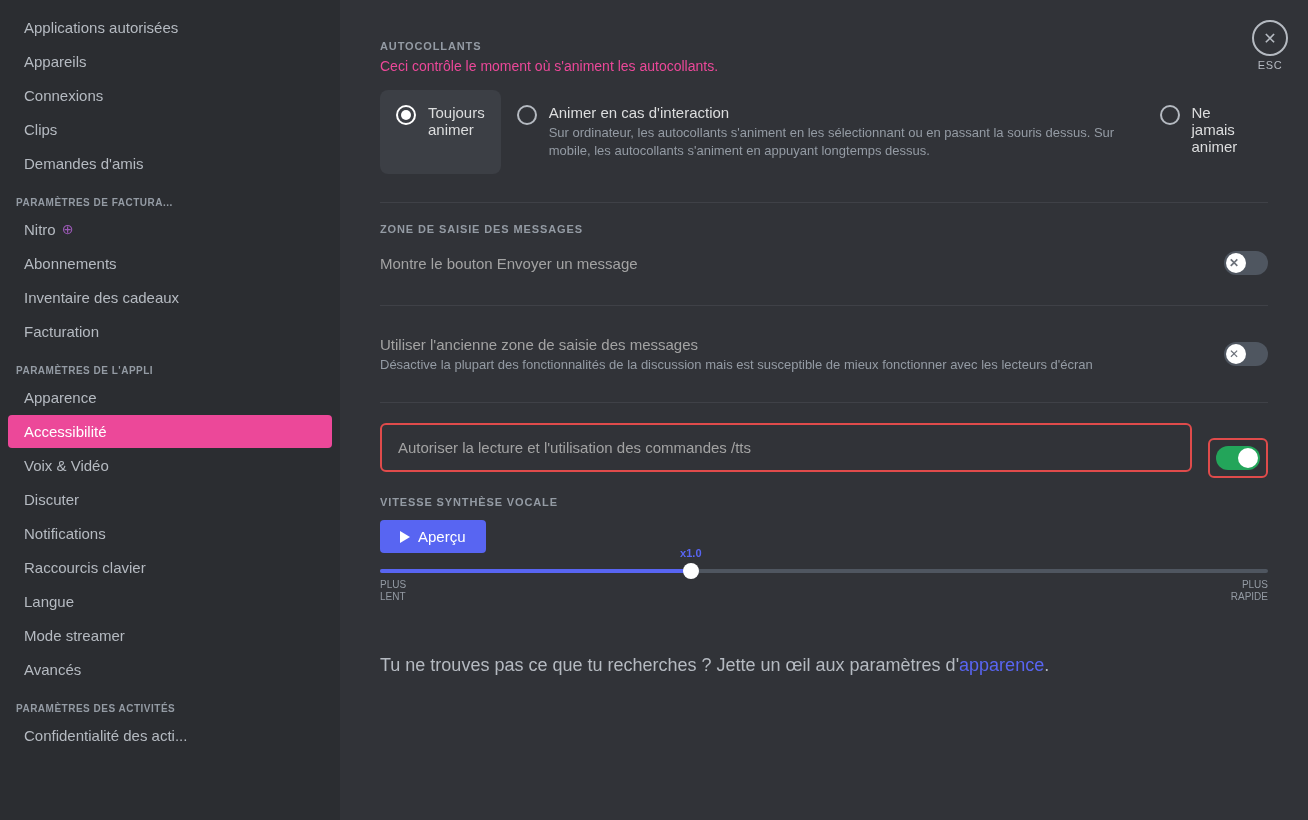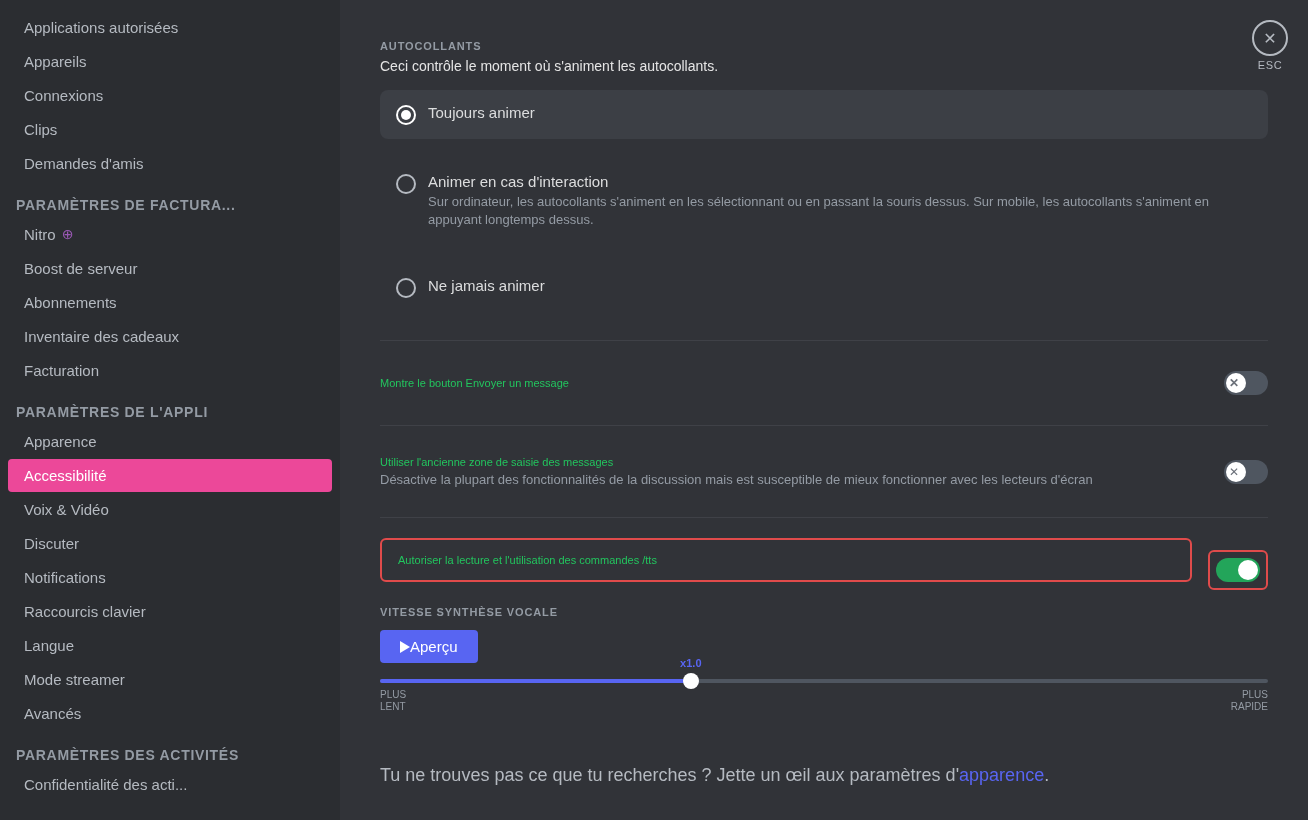--- a/index.html
+++ b/index.html
@@ -18,21 +18,21 @@
       width: 340px;
       min-width: 340px;
       background: #2b2d31;
       overflow-y: auto;
       padding: 10px 0 20px 0;
     }
     .sidebar::-webkit-scrollbar { width: 4px; }
     .sidebar::-webkit-scrollbar-thumb { background: #1e1f22; border-radius: 2px; }
 
     .sidebar-section-label {
-      font-size: 14px;
+      font-size: 10px;
       font-weight: 700;
       color: #949ba4;
       letter-spacing: 0.05em;
       text-transform: uppercase;
       padding: 16px 16px 4px 16px;
     }
 
     .sidebar-item {
       display: flex;
       align-items: flex-start;
@@ -98,29 +98,29 @@
       font-weight: 700;
       color: #949ba4;
       letter-spacing: 0.08em;
       text-transform: uppercase;
       margin-bottom: 6px;
       margin-top: 0;
     }
 
     .section-desc {
       font-size: 14px;
-      color: #e5e5e5;
+      color: #ec4899;
       margin-bottom: 16px;
     }
 
     
     .radio-group {
       display: flex;
-      flex-direction: column;
-      gap: 20px;
+      flex-direction: row;
+      gap: 0;
       margin-bottom: 28px;
     }
 
     .radio-option {
       display: flex;
       align-items: flex-start;
       gap: 12px;
       padding: 14px 16px;
       border-radius: 8px;
       cursor: pointer;
@@ -174,22 +174,22 @@
 
     
     .toggle-row {
       display: flex;
       align-items: center;
       justify-content: space-between;
       padding: 10px 0;
       gap: 16px;
     }
     .toggle-row-label {
-      font-size: 11px;
-      color: #22c55e;
+      font-size: 15px;
+      color: #a3a3a3;
       flex: 1;
     }
     .toggle-row-sublabel {
       font-size: 13px;
       color: #949ba4;
       margin-top: 4px;
     }
 
     
     .toggle {
@@ -262,20 +262,21 @@
     .preview-button {
       background: #5865f2;
       color: #fff;
       border: none;
       border-radius: 4px;
       padding: 8px 20px;
       font-size: 15px;
       cursor: pointer;
       display: flex;
       align-items: center;
+      gap: 8px;
       margin-bottom: 16px;
     }
     .preview-button .play-icon {
       width: 0;
       height: 0;
       border-top: 6px solid transparent;
       border-bottom: 6px solid transparent;
       border-left: 10px solid #fff;
     }
 
@@ -366,23 +367,20 @@
     </div>
   </div>
 
   <div>
     <div class="sidebar-section-label">Paramètres de factura...</div>
     <div class="sidebar-item">
       <span>Nitro</span>
       <span class="nitro-icon">⊕</span>
     </div>
     <div class="sidebar-item">
-      <span>Boost de serveur</span>
-    </div>
-    <div class="sidebar-item">
       <span>Abonnements</span>
     </div>
     <div class="sidebar-item">
       <span>Inventaire des cadeaux</span>
     </div>
     <div class="sidebar-item">
       <span>Facturation</span>
     </div>
   </div>
 
@@ -460,20 +458,21 @@
         <div class="radio-text-block">
           <div class="radio-label">Ne jamais animer</div>
         </div>
       </div>
     </div>
   </div>
 
   <hr class="divider">
 
   <div>
+    <div class="section-title">Zone de saisie des messages</div>
 
     <div class="toggle-row">
       <div>
         <div class="toggle-row-label">Montre le bouton Envoyer un message</div>
       </div>
       <div class="toggle off">
         <div class="toggle-knob"></div>
         <span class="toggle-check" style="right:auto;left:5px;color:#6c717a;font-size:12px;">✕</span>
       </div>
     </div>

